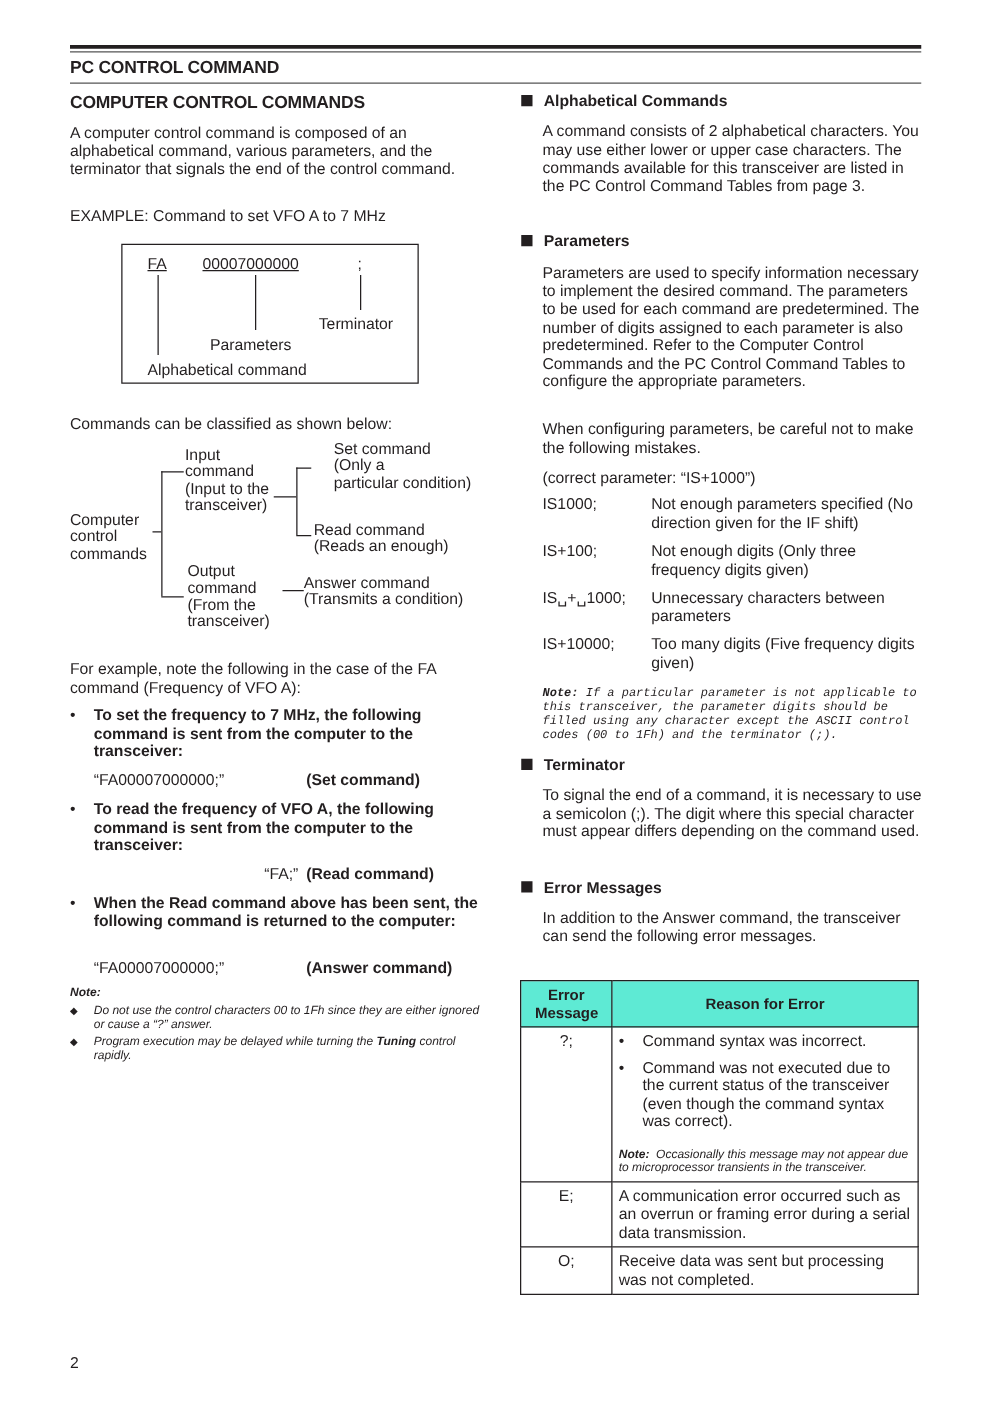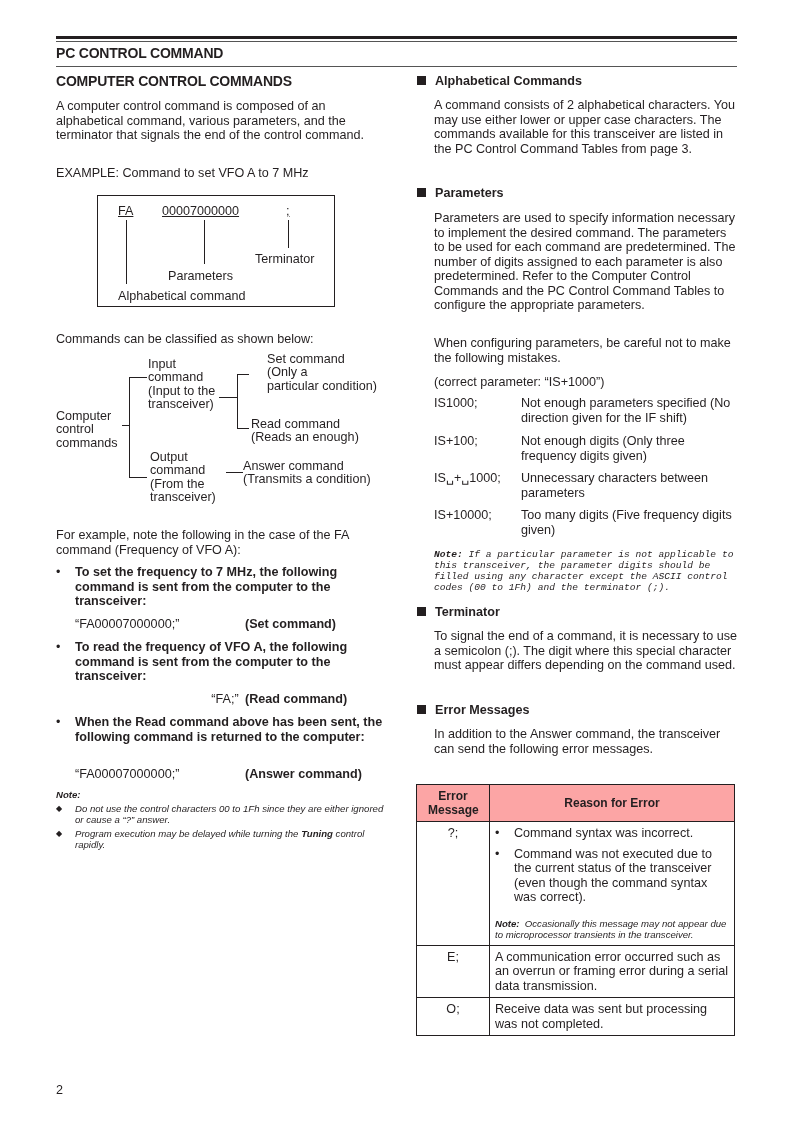--- a/index.html
+++ b/index.html
@@ -48,21 +48,21 @@
   .rhead .sq { display: inline-block; width: 9px; height: 9px; background: #231f20; margin-right: 9px; vertical-align: 0px; }
   .rtxt { position: absolute; left: 434px; width: 305px; }
   .mist { position: absolute; left: 434px; width: 305px; }
   .mist .c { position: absolute; left: 0; white-space: nowrap; }
   .mist .d { position: absolute; left: 87px; width: 220px; }
   .note-r { position: absolute; left: 434px; width: 300px; font-size: 9.6px; line-height: 11px; font-style: italic; font-family: Liberation Mono, monospace; }
   .note-r .nt { font-weight: bold; }
 
   table.err { position: absolute; left: 416px; top: 784px; width: 319px; border-collapse: collapse; }
   table.err td, table.err th { border: 1px solid #231f20; vertical-align: top; }
-  table.err th { background: #fca5a5; font-size: 12px; line-height: 14px; font-weight: bold; height: 36px; vertical-align: middle; text-align: center; padding: 0; }
+  table.err th { background: #5eead4; font-size: 12px; line-height: 14px; font-weight: bold; height: 36px; vertical-align: middle; text-align: center; padding: 0; }
   table.err th.c1 { width: 72px; }
   table.err td.code { text-align: center; padding: 4px 0; }
   table.err td.reason { padding: 4px 4px 4px 5px; }
   .tb { position: relative; padding-left: 19px; margin-bottom: 6px; }
   .tb .dot { position: absolute; left: 0; top: 0; }
   .tnote { font-size: 9.6px; line-height: 11.5px; font-style: italic; margin-top: 13px; }
   .tnote .nt { font-weight: bold; }
   .pageno { position: absolute; left: 56px; top: 1083px; font-size: 12.6px; }
 </style>
 </head>

